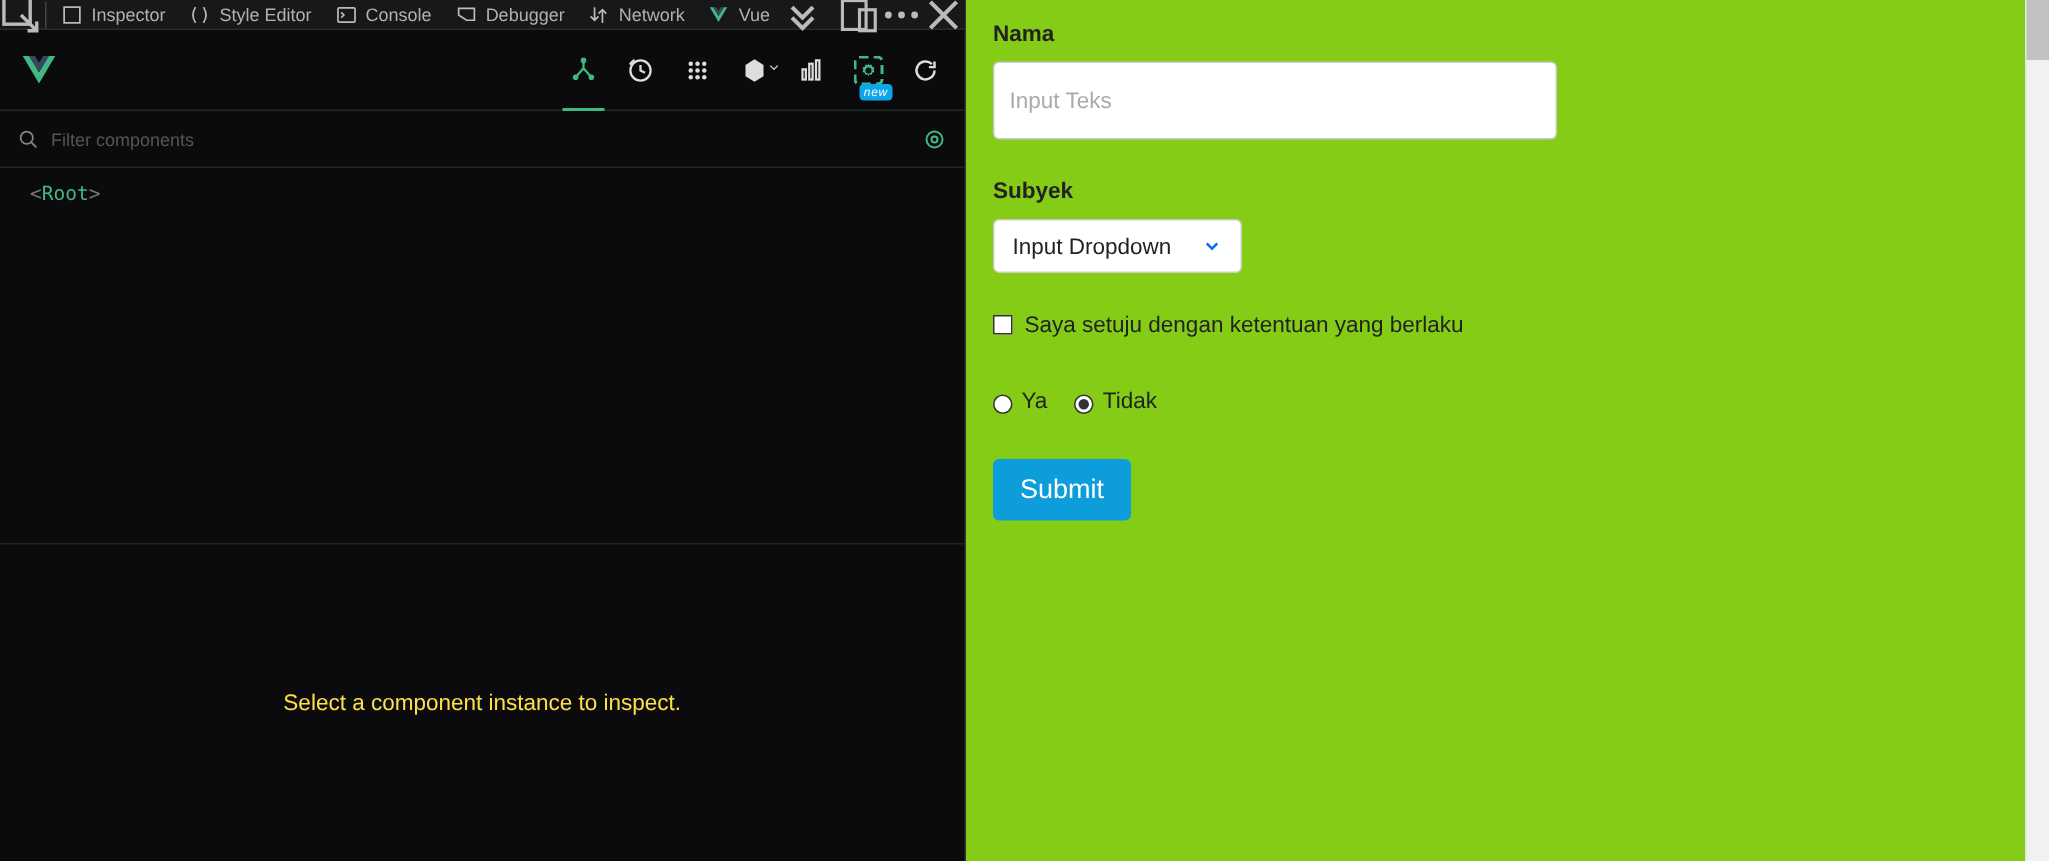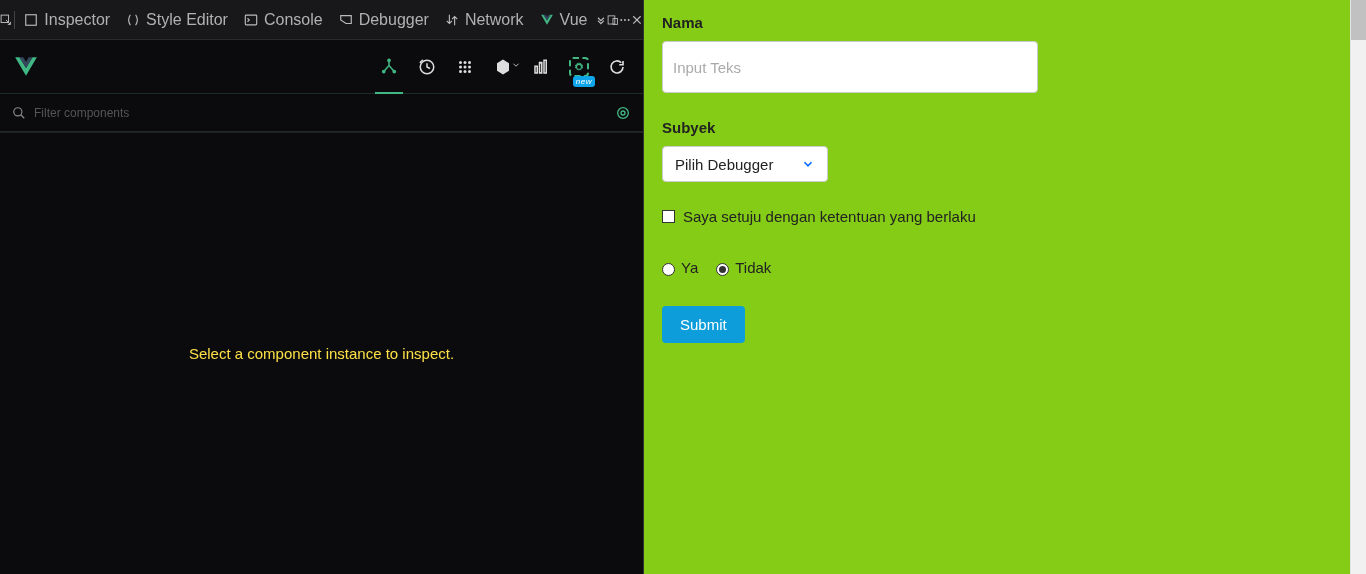--- a/index.html
+++ b/index.html
@@ -2,21 +2,21 @@
 <html><head>
 <meta charset="utf-8">
 <style>
   * { box-sizing: border-box; margin: 0; padding: 0; }
   body { font-family: Arial, sans-serif; font-size: 13px; width: 1366px; height: 574px; display: flex; overflow: hidden; background: #fff; }
   
   
   .devtools { width: 644px; height: 574px; background: #0b0b0d; color: #ccc; display: flex; flex-direction: column; border-right: 1px solid #333; }
   
   
-  .dt-tabs { height: 40px; background: #18181a; display: flex; align-items: center; border-bottom: 1px solid #2a2a2a; font-size: 16px; color: #b1b1b3; }
+  .dt-tabs { height: 20px; background: #18181a; display: flex; align-items: center; border-bottom: 1px solid #2a2a2a; font-size: 12px; color: #b1b1b3; }
   .dt-tab { display: flex; align-items: center; gap: 6px; padding: 0 8px; height: 100%; cursor: pointer; white-space: nowrap; }
   .dt-tab svg { width: 14px; height: 14px; }
   .dt-tab.vue svg { width: 14px; height: 14px; }
   .dt-sep { width: 1px; height: 18px; background: #444; margin: 0 2px; }
   .dt-spacer { flex: 1; }
   .dt-icon-btn { width: 28px; height: 28px; display:flex;align-items:center;justify-content:center; cursor:pointer; }
   
   
   .vue-header { height: 54px; display: flex; align-items: center; padding: 0 12px; border-bottom: 1px solid #1d2b28; }
   .vue-logo { width: 28px; height: 28px; display:flex;align-items:center;justify-content:center; }
@@ -52,21 +52,21 @@
   .text-input { width: 376px; height:52px; border:1px solid #ccc; border-radius:4px; padding:0 10px; font-size:15px; background:#fff; }
   .text-input::placeholder { color:#aaa; }
   .dropdown { width:166px; height:36px; border:1px solid #ccc; border-radius:4px; background:#fff; display:flex; align-items:center; justify-content:space-between; padding:0 12px; font-size:15px; cursor:pointer; }
   .dropdown .chev { color:#0d6efd; }
   .checkbox-row { display:flex; align-items:center; gap:8px; font-size:15px; margin-bottom: 34px; }
   .checkbox-row .cb { width:13px; height:13px; border:1.5px solid #333; background:#fff; }
   .radio-row { display:flex; align-items:center; gap:18px; font-size:15px; margin-bottom: 30px; }
   .radio-item { display:flex; align-items:flex-end; gap:6px; }
   .radio-outer { width:13px; height:13px; border:1.5px solid #333; border-radius:50%; display:flex;align-items:center;justify-content:center; background:#fff; }
   .radio-inner { width:7px; height:7px; background:#333; border-radius:50%; }
-  .submit-btn { background:#0d9ddb; color:#fff; border:none; border-radius:4px; padding:10px 18px; font-size:15px; cursor:pointer; }
+  .submit-btn { background:#0d9ddb; color:#fff; border:none; border-radius:4px; padding:10px 18px; font-size:18px; cursor:pointer; }
 </style>
 </head>
 <body>
 
 <div class="devtools">
 
   <div class="dt-tabs">
     <div class="dt-icon-btn">
       <svg viewBox="0 0 16 16" fill="none" stroke="#bbb" stroke-width="1.3">
           <rect x="1.5" y="1.5" width="10" height="10"></rect>
@@ -209,38 +209,43 @@
         <circle cx="10" cy="10" r="7"></circle>
         <path d="M21 21 L15 15"></path>
       </svg>
     <input type="text" placeholder="Filter components" style="">
     <svg class="filter-right-icon" viewBox="0 0 24 24" fill="none" stroke="#41b883" stroke-width="2">
         <circle cx="12" cy="12" r="8"></circle>
         <circle cx="12" cy="12" r="3"></circle>
       </svg>
   </div>
 
+  <div class="tree">
+    <div class="tree-node">
+      <span class="angle">&lt;</span><span class="comp">Root</span><span class="angle">&gt;</span>
+    </div>
+  </div>
 
   <div class="inspect-area">
     <span>Select a component instance to inspect.</span>
   </div>
 
 </div>
 
 <div class="page">
 
   <div class="form-group">
     <label class="form-label">Nama</label>
     <input class="text-input" type="text" placeholder="Input Teks" style="">
   </div>
 
   <div class="form-group">
     <label class="form-label">Subyek</label>
     <div class="dropdown">
-      <span>Pilih Debugger</span>
+      <span>Input Dropdown</span>
       <svg class="chev" width="14" height="14" viewBox="0 0 24 24" fill="none" stroke="#0d6efd" stroke-width="3">
           <path d="M6 9 L12 15 L18 9"></path>
         </svg>
     </div>
   </div>
 
   <div class="checkbox-row">
     <span class="cb"></span>
     <span>Saya setuju dengan ketentuan yang berlaku</span>
   </div>

